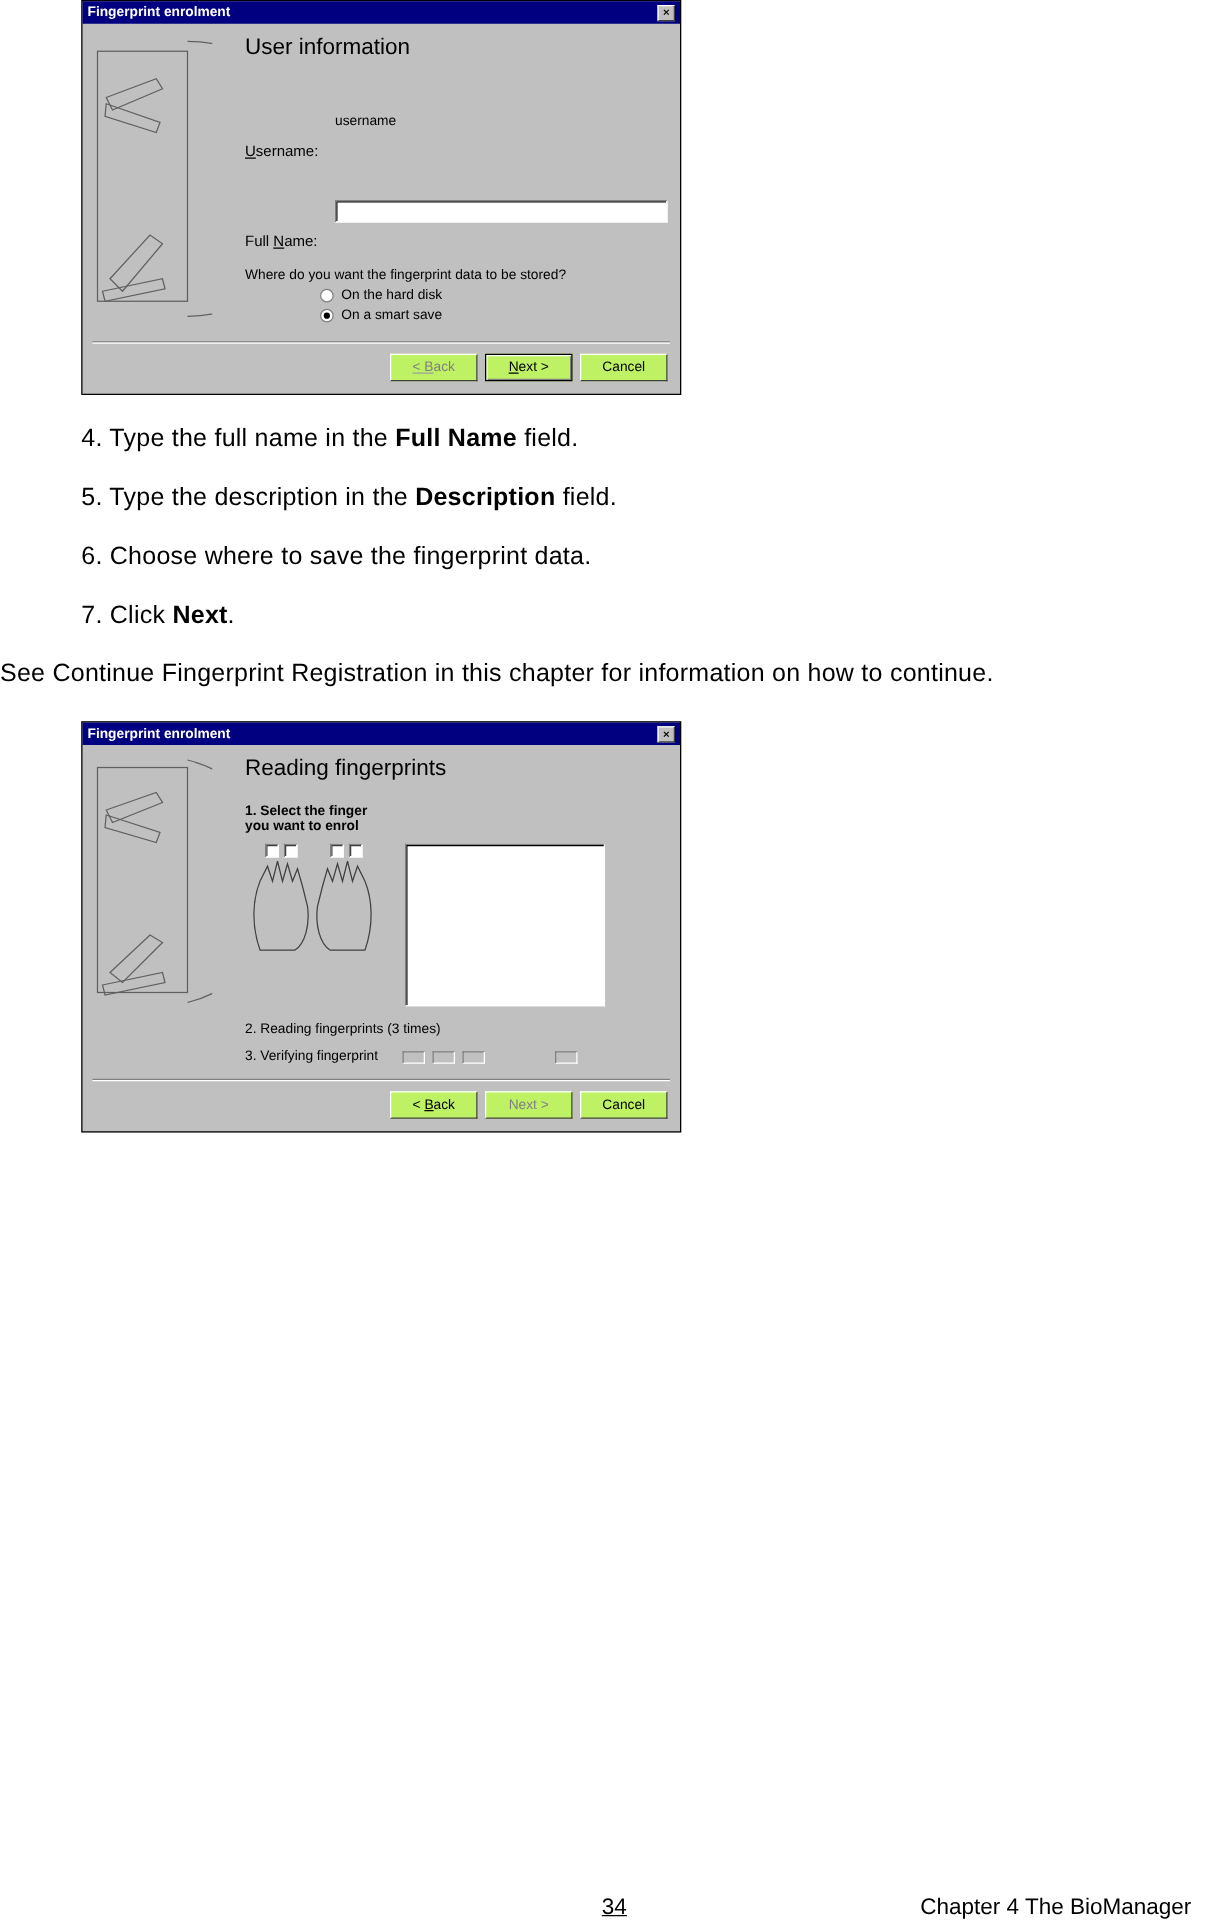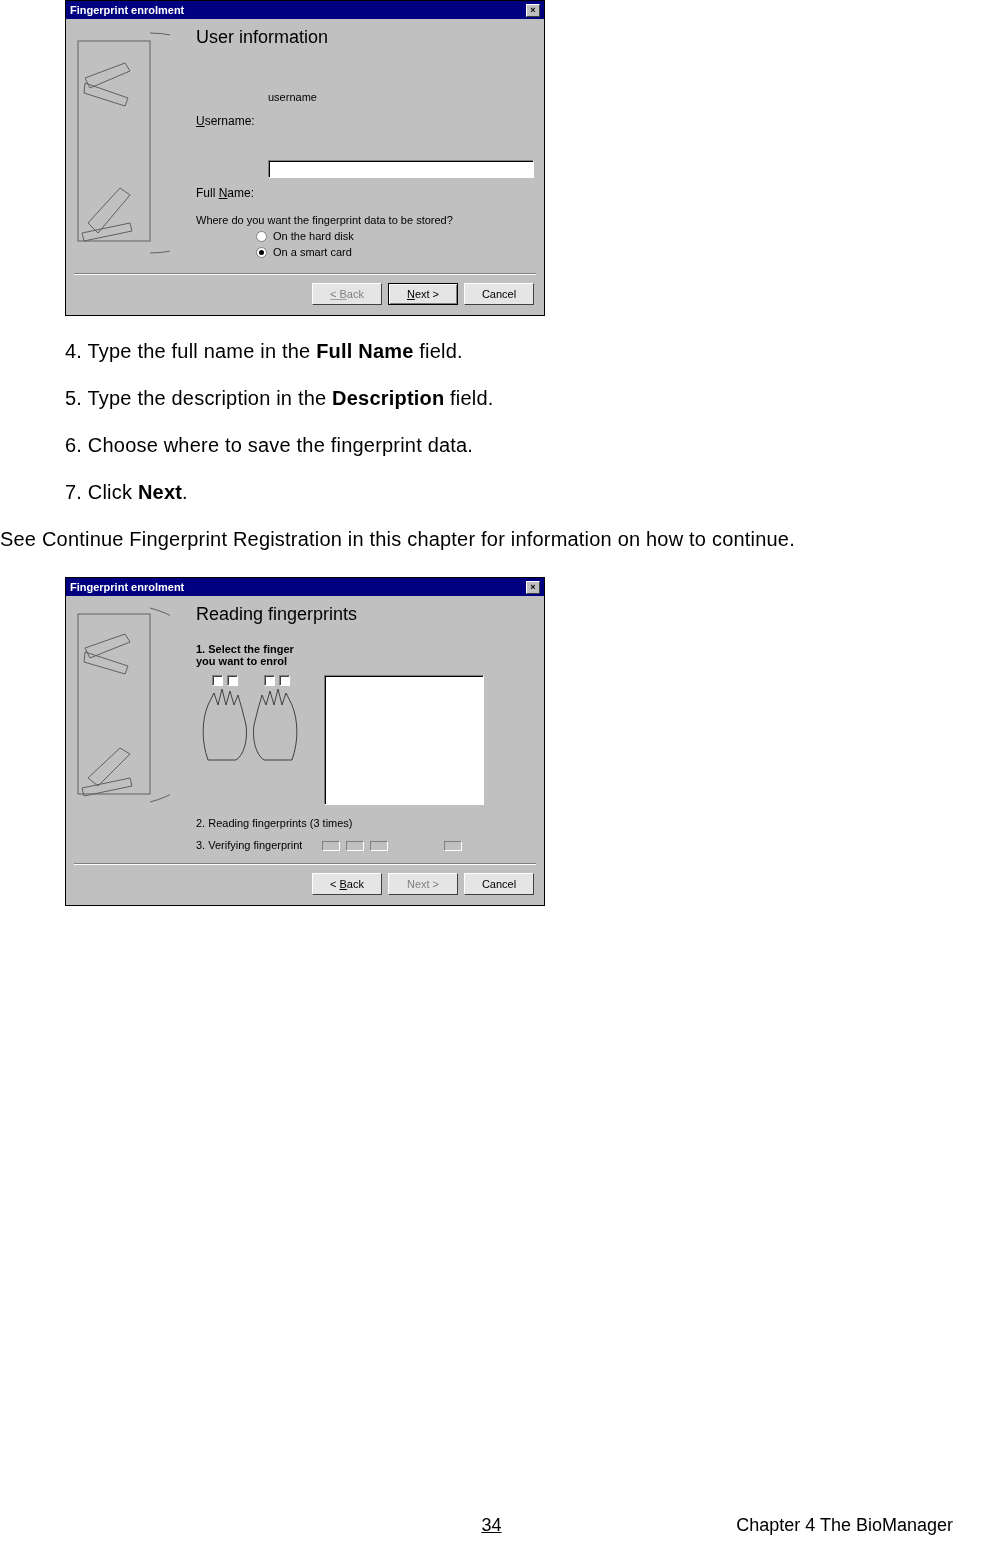--- a/index.html
+++ b/index.html
@@ -111,21 +111,21 @@
   }
   .dlg-buttons {
     display: flex; justify-content: flex-end;
     padding: 0 10px 10px 10px;
     gap: 6px;
     font-family: "MS Sans Serif", Tahoma, Arial, sans-serif;
     font-size: 11px;
   }
   .btn {
     width: 70px; height: 22px;
-    background: #e5e5e5;
+    background: #bef264;
     border: 1px solid #fff;
     border-right-color: #404040; border-bottom-color: #404040;
     font-size: 11px; text-align: center; line-height: 20px;
   }
   .btn.default {
     border: 1px solid #000;
     box-shadow: inset 1px 1px 0 #fff, inset -1px -1px 0 #808080;
   }
   .btn.disabled { color: #808080; }
   .underline-first::first-letter { text-decoration: underline; }
@@ -230,21 +230,21 @@
           <span class="lbl">Full <u>N</u>ame:</span>
           <div class="inset-field"></div>
         </div>
         <div class="storage-q">Where do you want the fingerprint data to be stored?</div>
         <div class="radio-row">
           <div class="radio"></div>
           <span>On the hard disk</span>
         </div>
         <div class="radio-row">
           <div class="radio checked"></div>
-          <span>On a smart card</span>
+          <span>On a smart save</span>
         </div>
       </div>
     </div>
     <div class="dlg-divider"></div>
     <div class="dlg-buttons">
       <div class="btn disabled"><span style="text-decoration: underline; text-decoration-color:#a0a0a0;">&lt; B</span>ack</div>
       <div class="btn default"><u>N</u>ext &gt;</div>
       <div class="btn">Cancel</div>
     </div>
   </div>

